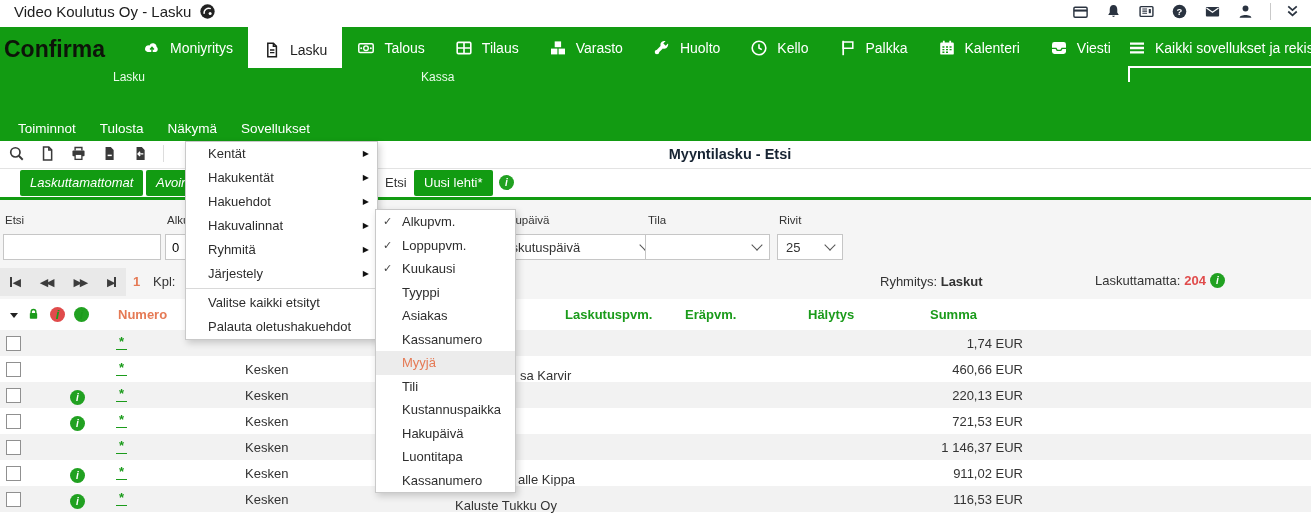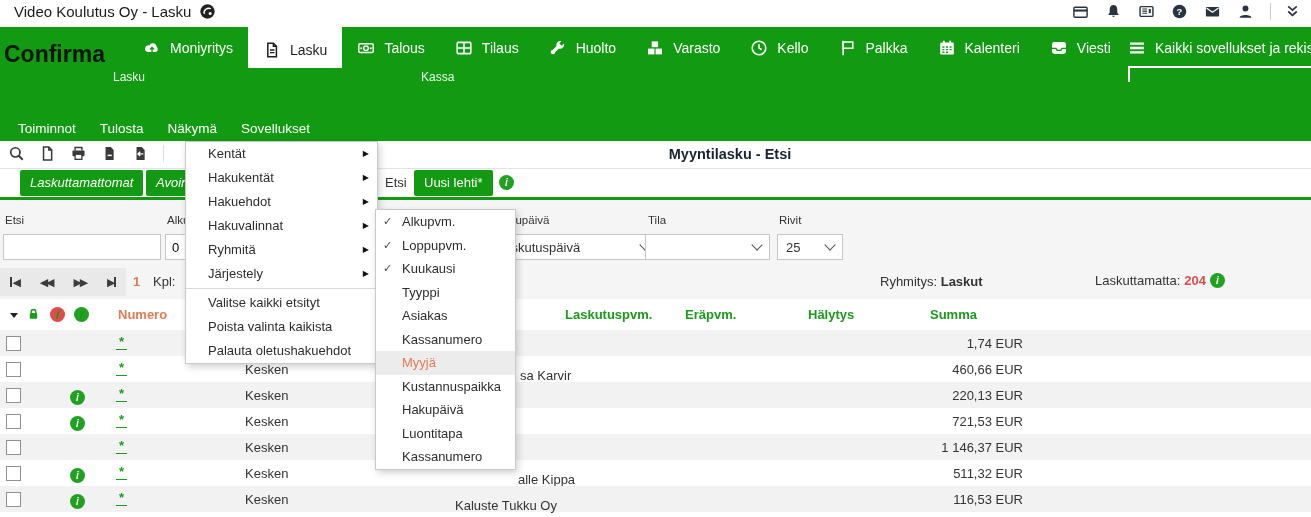--- a/index.html
+++ b/index.html
@@ -9,21 +9,21 @@
   #app{position:relative;width:1311px;height:517px;background:#fff;overflow:hidden;
        font-family:"Liberation Sans",sans-serif;color:#333;}
   .ico svg,.tico svg{display:block}
   
   .titlebar{position:absolute;left:0;top:0;width:100%;height:27px;background:#fff}
   .wtitle{position:absolute;left:14px;top:3px;font-size:15px;color:#1c1c1c;display:flex;gap:8px;align-items:flex-start}
   .t-icons{position:absolute;right:10px;top:3px;display:flex;gap:16px;align-items:center;color:#2a3340}
   .tico{cursor:pointer}
   .t-icons>span:last-child{border-left:1px solid #c9c9c9;padding-left:13px;margin-left:0}
   
-  .mainnav{position:absolute;top:27px;left:0;width:100%;height:41px;background:var(--green);display:flex;align-items:flex-end}
+  .mainnav{position:absolute;top:27px;left:0;width:100%;height:41px;background:var(--green);display:flex;align-items:center}
   .brand{font-size:23px;font-weight:bold;color:#0d1409;padding:4px 0 0 4px;width:124px;cursor:pointer}
   .nav-items{display:flex;height:41px}
   .nav-item{display:flex;align-items:center;gap:9px;padding:0 15px;color:#fff;font-size:14px;height:41px;cursor:pointer;white-space:nowrap}
   .nav-item.active{background:#fff;color:#1e1e1e;height:46px}
   .all-apps{position:absolute;left:1128px;top:27px;height:41px;display:flex;align-items:center;gap:9px;color:#fff;font-size:14px;white-space:nowrap;cursor:pointer;z-index:3}
   
   .subnav{position:absolute;top:68px;left:0;width:100%;height:50px;background:var(--green);color:#fff}
   .grp-label{position:absolute;font-size:12px;color:#ebfbeb}
   .sn-row{position:absolute;top:72px;display:flex;gap:22px;align-items:center;height:42px}
   .sn-btn{display:flex;align-items:center;gap:8px;font-size:14px;color:#fff;padding:0 11px;height:42px;cursor:pointer;white-space:nowrap}
@@ -209,34 +209,34 @@
             <svg viewBox="0 0 18 18" width="18" height="18">
               <rect x="2.2" y="3.4" width="13.6" height="11.2" rx="1.2" fill="none" stroke="currentColor" stroke-width="1.6"></rect>
               <path d="M9 3.4v11.2M2.2 9h13.6" stroke="currentColor" stroke-width="1.6"></path>
             </svg>
           </span>
           <span>Tilaus</span>
         </div>
         <div class="nav-item">
           <span class="ico">
             <svg viewBox="0 0 18 18" width="18" height="18">
-              <path d="M15.2 5.6a4.1 4.1 0 0 1-5.3 3.9l-3.6 3.6a2.3 2.3 0 1 1-2.4-2.4l3.6-3.6a4.1 4.1 0 0 1 5.1-5L10.3 4.4l2.4 2.4L15 4.5c.13.35.2.72.2 1.1z" fill="currentColor"></path>
-            </svg>
-          </span>
-          <span>Huolto</span>
-        </div>
-        <div class="nav-item">
-          <span class="ico">
-            <svg viewBox="0 0 18 18" width="18" height="18">
               <rect x="5.7" y="2.4" width="6.4" height="5.8" fill="currentColor"></rect>
               <rect x="2" y="9.6" width="6.4" height="5.8" fill="currentColor"></rect>
               <rect x="9.6" y="9.6" width="6.4" height="5.8" fill="currentColor"></rect>
             </svg>
           </span>
           <span>Varasto</span>
+        </div>
+        <div class="nav-item">
+          <span class="ico">
+            <svg viewBox="0 0 18 18" width="18" height="18">
+              <path d="M15.2 5.6a4.1 4.1 0 0 1-5.3 3.9l-3.6 3.6a2.3 2.3 0 1 1-2.4-2.4l3.6-3.6a4.1 4.1 0 0 1 5.1-5L10.3 4.4l2.4 2.4L15 4.5c.13.35.2.72.2 1.1z" fill="currentColor"></path>
+            </svg>
+          </span>
+          <span>Huolto</span>
         </div>
         <div class="nav-item">
           <span class="ico">
             <svg viewBox="0 0 18 18" width="18" height="18">
               <circle cx="9" cy="9" r="6.8" fill="none" stroke="currentColor" stroke-width="1.6"></circle>
               <path d="M9 5.2V9l2.8 1.6" fill="none" stroke="currentColor" stroke-width="1.6"></path>
             </svg>
           </span>
           <span>Kello</span>
         </div>
@@ -498,51 +498,51 @@
         <span class="status">Kesken</span>
         <span class="customer"></span>
         <span class="amount">1 146,37 EUR</span>
       </div>
       <div class="row">
         <span class="cb"></span>
         <span class="rinfo"><span class="ci">i</span></span>
         <span class="star">*</span>
         <span class="status">Kesken</span>
         <span class="customer">alle Kippa</span>
-        <span class="amount">511,32 EUR</span>
+        <span class="amount">911,02 EUR</span>
       </div>
       <div class="row">
         <span class="cb"></span>
         <span class="rinfo"><span class="ci">i</span></span>
         <span class="star">*</span>
         <span class="status">Kesken</span>
         <span class="customer">Kaluste Tukku Oy</span>
         <span class="amount">116,53 EUR</span>
       </div>
     </div>
 
   <div class="menu" id="menu1">
       <div class="m1">Kentät<span class="arr">▶</span></div>
       <div class="m1">Hakukentät<span class="arr">▶</span></div>
       <div class="m1">Hakuehdot<span class="arr">▶</span></div>
       <div class="m1">Hakuvalinnat<span class="arr">▶</span></div>
       <div class="m1">Ryhmitä<span class="arr">▶</span></div>
       <div class="m1">Järjestely<span class="arr">▶</span></div>
       <div class="msep"></div>
       <div class="m1">Valitse kaikki etsityt</div>
-      <div class="m1">Poista valinta kaikista</div>
       <div class="m1">Palauta oletushakuehdot</div>
     </div>
   <div class="menu" id="menu2">
       <div class="m2"><span class="chk">✓</span>Alkupvm.</div>
       <div class="m2"><span class="chk">✓</span>Loppupvm.</div>
       <div class="m2"><span class="chk">✓</span>Kuukausi</div>
       <div class="m2">Tyyppi</div>
       <div class="m2">Asiakas</div>
       <div class="m2">Kassanumero</div>
       <div class="m2 hl">Myyjä</div>
+      <div class="m2">Tili</div>
       <div class="m2">Kustannuspaikka</div>
       <div class="m2">Hakupäivä</div>
       <div class="m2">Luontitapa</div>
       <div class="m2">Kassanumero</div>
     </div>
 
 </div>
 
 </body></html>

